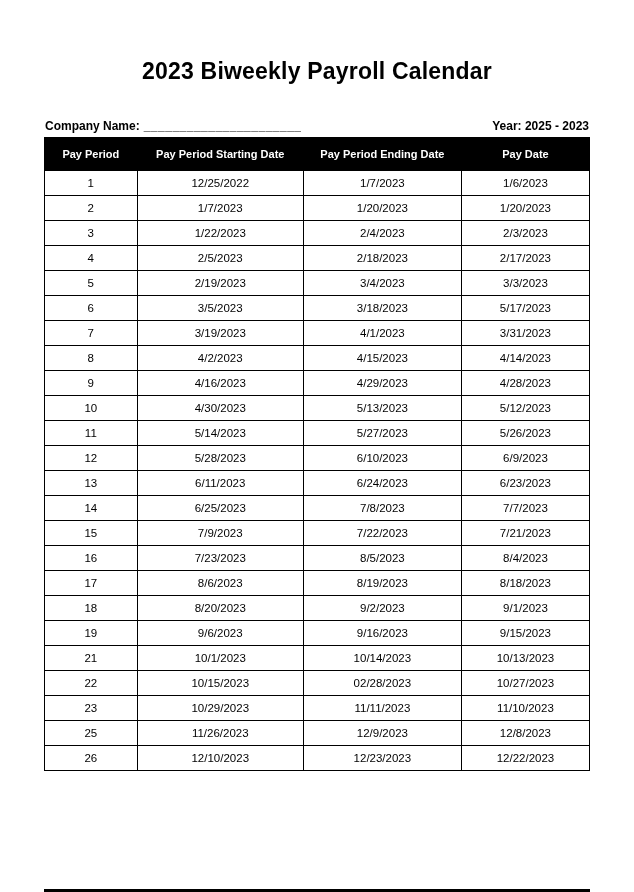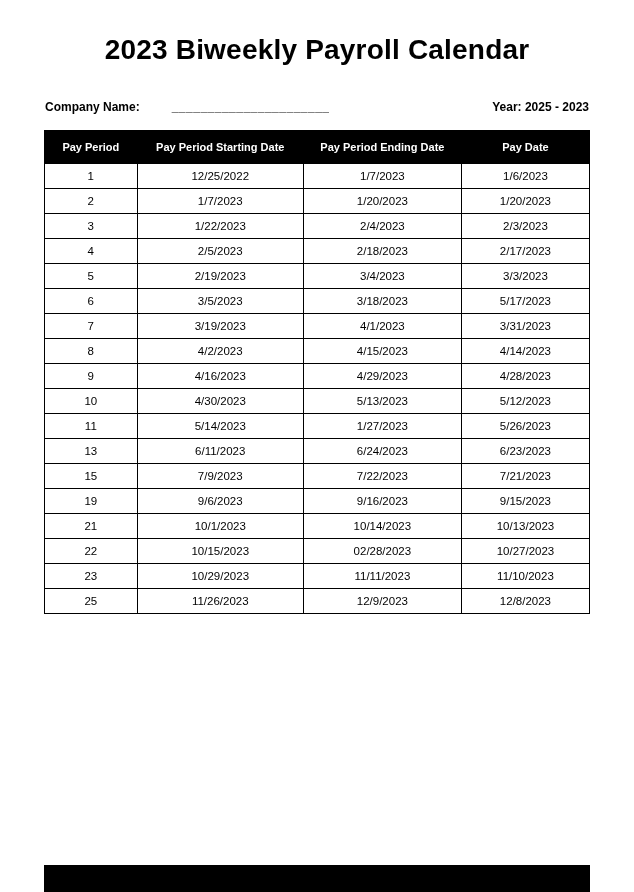--- a/index.html
+++ b/index.html
@@ -14,38 +14,39 @@
   }
   .page {
     width: 634px;
     height: 892px;
     position: relative;
     background: #ffffff;
   }
   .page-title {
     text-align: center;
     padding-top: 34px;
-    font-size: 28px;
+    font-size: 23px;
     font-weight: 700;
     letter-spacing: 0.2px;
+    margin-top: 24px;
   }
   .meta-row {
     display: flex;
     justify-content: space-between;
     align-items: baseline;
     margin: 34px 45px 0 45px;
     font-size: 12px;
     font-weight: 700;
   }
   .company-wrap { display: flex; align-items: baseline; gap: 4px; }
-  .company-blank { font-weight: 700; letter-spacing: 0.5px; margin-left: 28px; }
+  .company-blank { font-weight: 700; letter-spacing: 0.5px; }
   table.payroll {
     border-collapse: collapse;
     width: 546px;
-    margin: 16px auto 0 auto;
+    margin: 4px auto 0 auto;
     table-layout: fixed;
   }
   table.payroll col.c1 { width: 17%; }
   table.payroll col.c2 { width: 30.5%; }
   table.payroll col.c3 { width: 29%; }
   table.payroll col.c4 { width: 23.5%; }
   table.payroll th {
     background: #000000;
     color: #ffffff;
     font-size: 11px;
@@ -158,36 +159,66 @@
         </tr>
         <tr>
           <td>10</td>
           <td>4/30/2023</td>
           <td>5/13/2023</td>
           <td>5/12/2023</td>
         </tr>
         <tr>
           <td>11</td>
           <td>5/14/2023</td>
-          <td>1/27/2023</td>
+          <td>5/27/2023</td>
           <td>5/26/2023</td>
+        </tr>
+        <tr>
+          <td>12</td>
+          <td>5/28/2023</td>
+          <td>6/10/2023</td>
+          <td>6/9/2023</td>
         </tr>
         <tr>
           <td>13</td>
           <td>6/11/2023</td>
           <td>6/24/2023</td>
           <td>6/23/2023</td>
         </tr>
         <tr>
+          <td>14</td>
+          <td>6/25/2023</td>
+          <td>7/8/2023</td>
+          <td>7/7/2023</td>
+        </tr>
+        <tr>
           <td>15</td>
           <td>7/9/2023</td>
           <td>7/22/2023</td>
           <td>7/21/2023</td>
         </tr>
         <tr>
+          <td>16</td>
+          <td>7/23/2023</td>
+          <td>8/5/2023</td>
+          <td>8/4/2023</td>
+        </tr>
+        <tr>
+          <td>17</td>
+          <td>8/6/2023</td>
+          <td>8/19/2023</td>
+          <td>8/18/2023</td>
+        </tr>
+        <tr>
+          <td>18</td>
+          <td>8/20/2023</td>
+          <td>9/2/2023</td>
+          <td>9/1/2023</td>
+        </tr>
+        <tr>
           <td>19</td>
           <td>9/6/2023</td>
           <td>9/16/2023</td>
           <td>9/15/2023</td>
         </tr>
         <tr>
           <td>21</td>
           <td>10/1/2023</td>
           <td>10/14/2023</td>
           <td>10/13/2023</td>
@@ -203,18 +234,24 @@
           <td>10/29/2023</td>
           <td>11/11/2023</td>
           <td>11/10/2023</td>
         </tr>
         <tr>
           <td>25</td>
           <td>11/26/2023</td>
           <td>12/9/2023</td>
           <td>12/8/2023</td>
         </tr>
+        <tr>
+          <td>26</td>
+          <td>12/10/2023</td>
+          <td>12/23/2023</td>
+          <td>12/22/2023</td>
+        </tr>
       </tbody>
   </table>
 
   <div class="footer-bar"></div>
 
 </div>
 
 </body></html>

